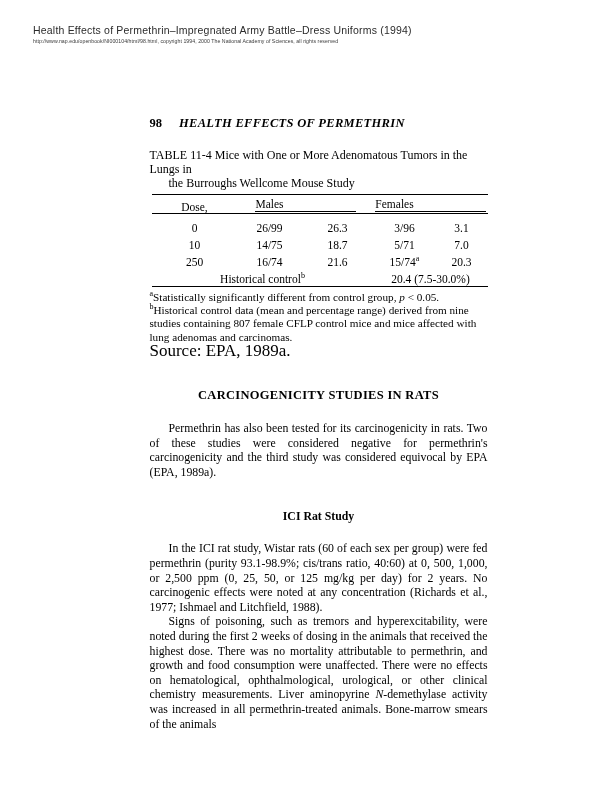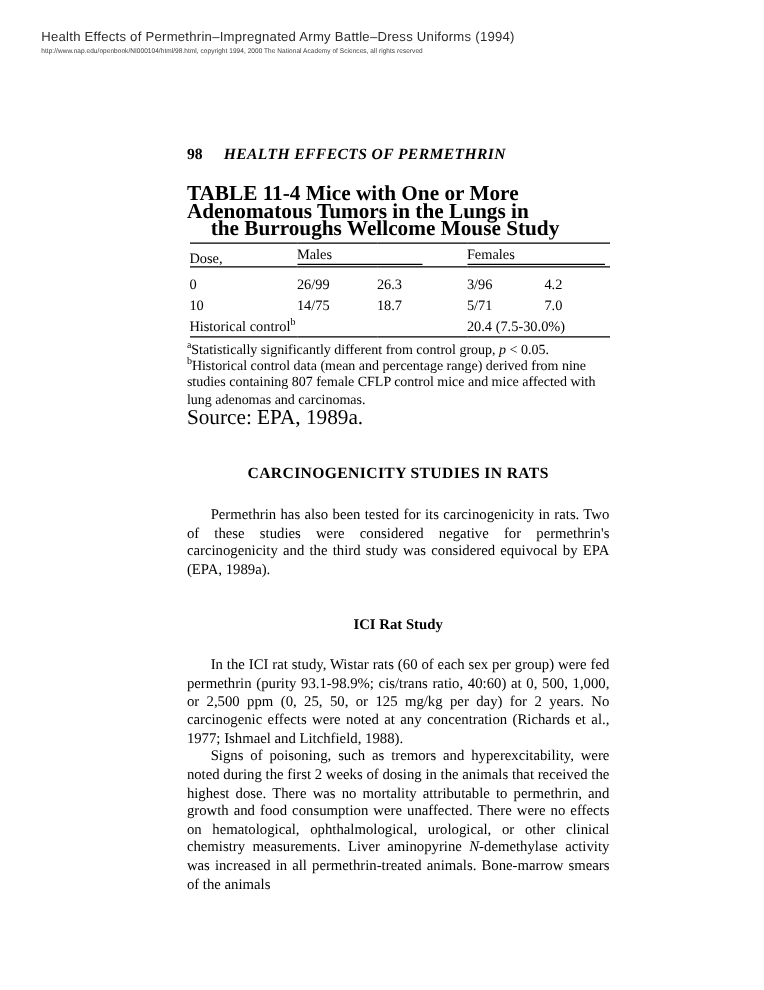--- a/index.html
+++ b/index.html
@@ -67,39 +67,38 @@
   }
   .running-title {
     font-style: italic;
     font-weight: bold;
     font-size: 12.5px;
     letter-spacing: 0.3px;
   }
 
   
   .table-caption {
-    font-size: 17px;
+    font-size: 12px;
     line-height: 14px;
     margin-bottom: 4px;
-    font-weight: bold;
   }
   .table-caption .cap-indent {
     display: block;
     padding-left: 19px;
   }
 
   table.data {
     border-collapse: collapse;
     width: 336px;
     font-size: 11.5px;
     margin-left: 2px;
   }
   table.data td, table.data th {
     padding: 0;
-    text-align: left;
+    text-align: center;
     font-weight: normal;
     vertical-align: bottom;
   }
   .rule-top td { border-top: 1.4px solid #000; height: 3px; }
   .rule-mid td { border-top: 1px solid #000; height: 3px; }
   .rule-bot td { border-top: 1.2px solid #000; height: 3px; }
 
   .grp-head { padding-bottom: 1px !important; }
   .grp-head span {
     display: inline-block;
@@ -200,29 +199,36 @@
         </tr>
         <tr class="rule-mid">
           <td colspan="5"></td>
         </tr>
 
         <tr class="datarow">
           <td>0</td>
           <td>26/99</td>
           <td>26.3</td>
           <td><span>3/96</span><sup></sup></td>
-          <td>4.2</td>
+          <td>3.1</td>
         </tr>
         <tr class="datarow">
           <td>10</td>
           <td>14/75</td>
           <td>18.7</td>
           <td><span>5/71</span><sup></sup></td>
           <td>7.0</td>
         </tr>
+        <tr class="datarow">
+          <td>250</td>
+          <td>16/74</td>
+          <td>21.6</td>
+          <td><span>15/74</span><sup>a</sup></td>
+          <td>20.3</td>
+        </tr>
 
         <tr class="ctrlrow">
           <td colspan="3"><span>Historical control</span><sup>b</sup></td>
           <td colspan="2">20.4 (7.5-30.0%)</td>
         </tr>
         <tr class="rule-bot">
           <td colspan="5"></td>
         </tr>
       </tbody>
     </table>

